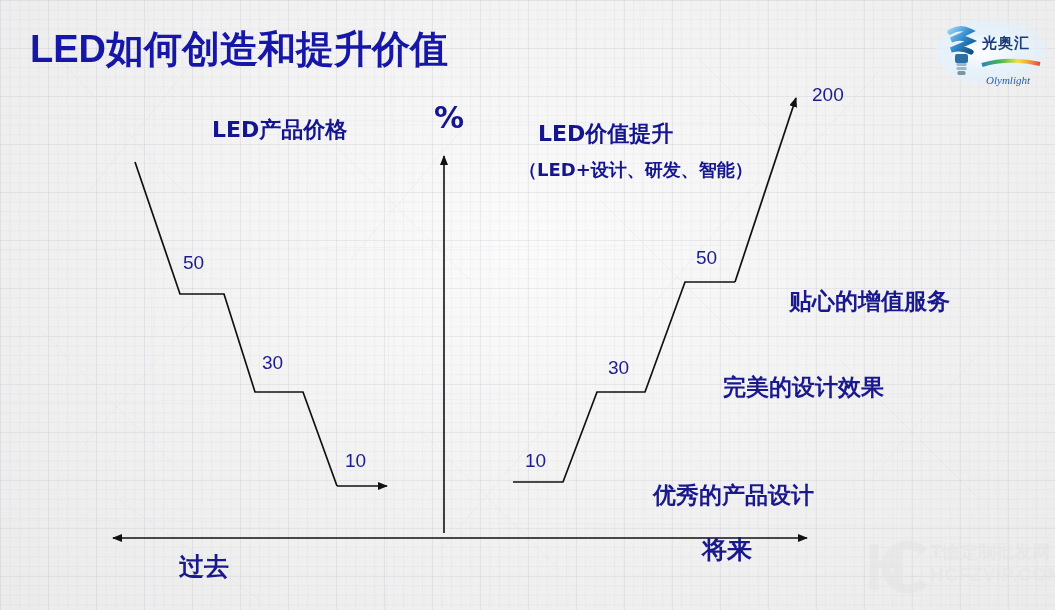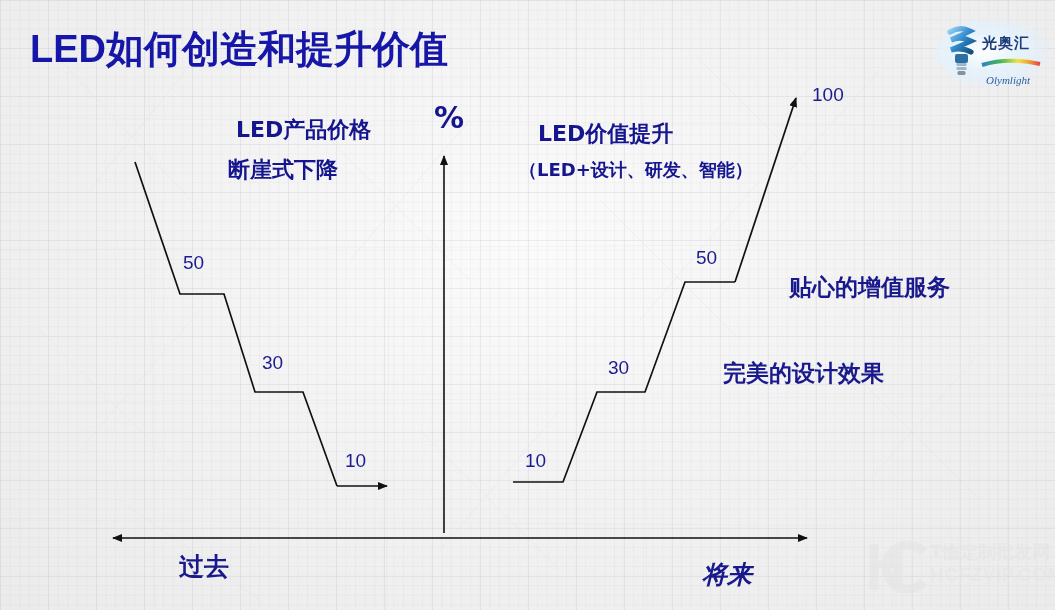--- a/index.html
+++ b/index.html
@@ -47,21 +47,21 @@
     color: #15158f;
     font-family: "DejaVu Sans", "Liberation Sans", sans-serif;
   }
   .hdr-sub {
     font-weight: bold;
     font-size: 18px;
     color: #15158f;
     font-family: "DejaVu Sans", "Liberation Sans", sans-serif;
   }
 
-  #left-head-1 { left: 236px; top: 115px; }
+  #left-head-1 { left: 212px; top: 115px; }
   #left-head-2 { left: 228px; top: 155px; }
   #right-head-1 { left: 538px; top: 119px; }
   #right-head-2 { left: 519px; top: 158px; }
 
   #pct-label {
     left: 434px; top: 100px;
     font-size: 30px; font-weight: bold;
     color: #15158f;
     font-family: "DejaVu Sans", "Liberation Sans", sans-serif;
   }
@@ -78,33 +78,34 @@
   #r-val-10 { left: 525px; top: 450px; }
   #r-val-30 { left: 608px; top: 357px; }
   #r-val-50 { left: 696px; top: 247px; }
   #r-val-100 { left: 812px; top: 84px; }
 
   .rlabel {
     font-size: 23px;
     font-weight: bold;
     color: #19198d;
     font-family: "DejaVu Serif", "Liberation Serif", serif;
+    margin-top: 14px;
   }
   #rlabel-1 { left: 789px; top: 272px; }
   #rlabel-2 { left: 723px; top: 358px; }
   #rlabel-3 { left: 653px; top: 466px; }
 
   .axis-label {
     font-size: 25px;
     font-weight: bold;
     color: #19198d;
     font-family: "DejaVu Serif", "Liberation Serif", serif;
   }
   #axis-past { left: 179px; top: 550px; }
-  #axis-future { left: 702px; top: 558px; font-style: italic; }
+  #axis-future { left: 702px; top: 533px; }
 
   svg.overlay {
     position: absolute;
     left: 0; top: 0;
     width: 1055px; height: 610px;
     pointer-events: none;
   }
 
   
   #logo {
@@ -205,21 +206,20 @@
         <rect x="11.5" y="45" width="8" height="4" rx="1.5" fill="#7d94a4"></rect>
       </g>
 
       <path d="M 46 47 Q 72 39 104 46" stroke="url(#rainbowGrad)" stroke-width="4" fill="none" opacity=".95"></path>
     </svg>
     <div id="logo-cn">光奥汇</div>
     <div id="logo-en">Olymlight</div>
   </div>
 
   <div class="txt hdr" id="left-head-1">LED产品价格</div>
-  <div class="txt hdr" id="left-head-2">断崖式下降</div>
 
   <div class="txt hdr-sub" id="right-head-2">（LED+设计、研发、智能）</div>
   <div class="txt hdr" id="right-head-1">LED价值提升</div>
 
   <div class="txt" id="pct-label">%</div>
 
   <svg class="overlay" viewBox="0 0 1055 610">
     <defs>
       <marker id="arrHead" markerWidth="11" markerHeight="11" refX="9" refY="4" orient="auto" markerUnits="userSpaceOnUse">
         <path d="M0,0 L10,4 L0,8 Z" fill="#111111"></path>
@@ -240,24 +240,25 @@
     <line x1="735" y1="282" x2="796" y2="98" stroke="#111111" stroke-width="1.7" marker-end="url(#arrHead)"></line>
   </svg>
 
   <div class="txt val" id="l-val-50">50</div>
   <div class="txt val" id="l-val-30">30</div>
   <div class="txt val" id="l-val-10">10</div>
 
   <div class="txt val" id="r-val-10">10</div>
   <div class="txt val" id="r-val-30">30</div>
   <div class="txt val" id="r-val-50">50</div>
-  <div class="txt val" id="r-val-100">100</div>
+  <div class="txt val" id="r-val-100">200</div>
 
   <div class="txt rlabel" id="rlabel-1">贴心的增值服务</div>
   <div class="txt rlabel" id="rlabel-2">完美的设计效果</div>
+  <div class="txt rlabel" id="rlabel-3">优秀的产品设计</div>
 
   <div class="txt axis-label" id="axis-past">过去</div>
   <div class="txt axis-label" id="axis-future">将来</div>
 
   <div id="watermark">
     <svg width="60" height="62" viewBox="0 0 60 62" style="position:absolute;left:0;top:4px;">
       <path d="M6 8 L6 54" stroke="#e3e3e3" stroke-width="9" fill="none"></path>
       <path d="M6 28 L30 28" stroke="#e3e3e3" stroke-width="8" fill="none"></path>
       <path d="M30 8 L30 54" stroke="#e3e3e3" stroke-width="9" fill="none"></path>
       <path d="M56 16 A22 22 0 1 0 56 46" stroke="#e3e3e3" stroke-width="9" fill="none"></path>

